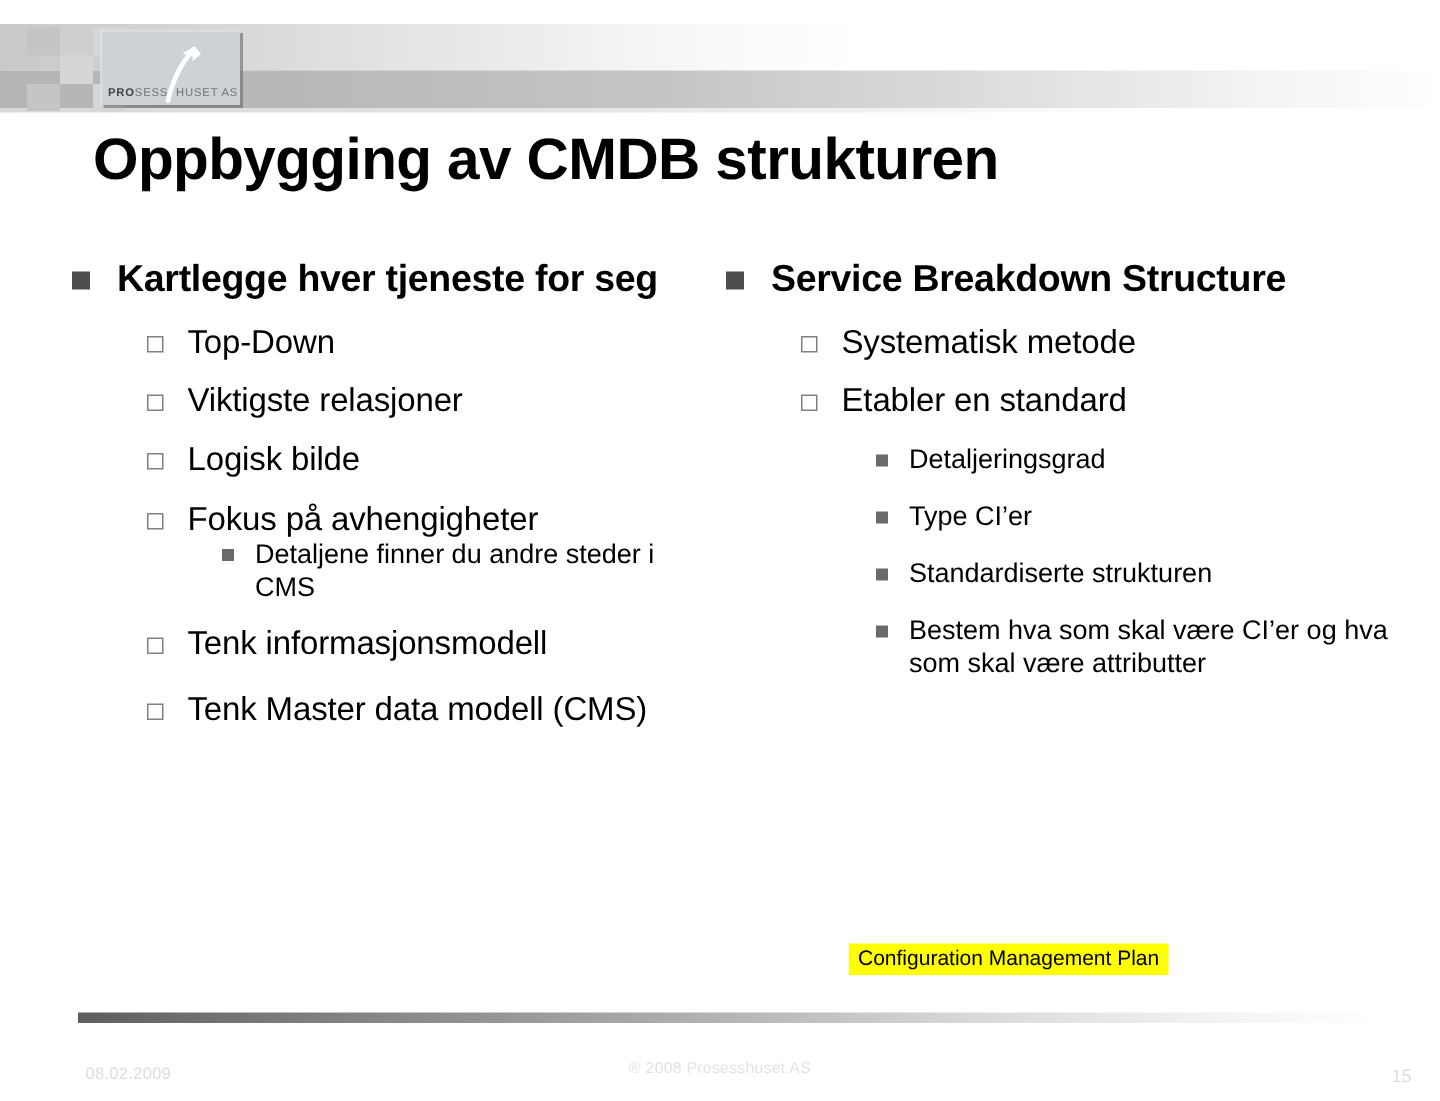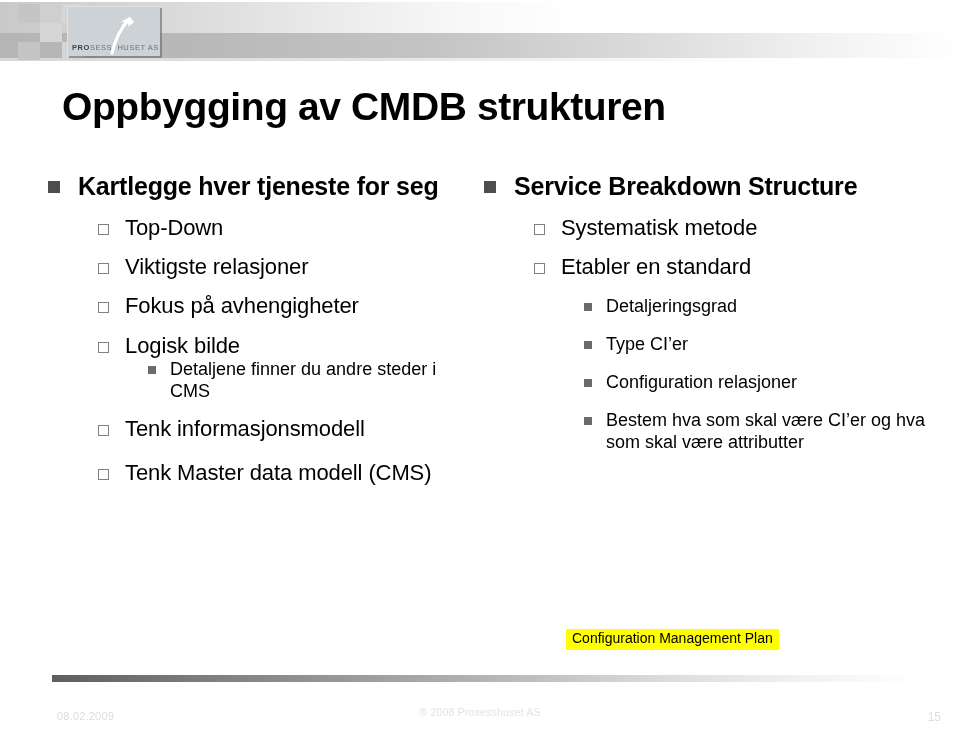--- a/index.html
+++ b/index.html
@@ -11,21 +11,21 @@
     height: 734px;
     background: #ffffff;
     font-family: "Liberation Sans", sans-serif;
     overflow: hidden;
     position: relative;
   }
 
   
   .header {
     position: absolute;
-    left: 0; top: 2px;
+    left: 0; top: 16px;
     width: 947px; height: 59px;
   }
   .header-grad-top {
     position: absolute;
     left: 0; top: 0;
     width: 960px; height: 31px;
     background: linear-gradient(to right, #c9c9c9 0%, #d2d2d2 10%, #e8e8e8 32%, #f8f8f8 48%, #ffffff 60%, #ffffff 100%);
   }
   .header-grad-bottom {
     position: absolute;
@@ -237,28 +237,28 @@
     <div class="bullet-text">Top-Down</div>
   </div>
 
   <div class="bullet-row lvl2">
     <div class="bullet-mark"></div>
     <div class="bullet-text">Viktigste relasjoner</div>
   </div>
 
   <div class="bullet-row lvl2">
     <div class="bullet-mark"></div>
+    <div class="bullet-text">Logisk bilde</div>
+  </div>
+
+  <div class="bullet-row lvl2">
+    <div class="bullet-mark"></div>
     <div class="bullet-text">Fokus på avhengigheter</div>
   </div>
 
-  <div class="bullet-row lvl2">
-    <div class="bullet-mark"></div>
-    <div class="bullet-text">Logisk bilde</div>
-  </div>
-
 
   <div class="bullet-row lvl3">
     <div class="bullet-mark"></div>
     <div class="bullet-text">Detaljene finner du andre steder i CMS</div>
   </div>
 
   <div class="bullet-row lvl2">
     <div class="bullet-mark"></div>
     <div class="bullet-text">Tenk informasjonsmodell</div>
   </div>
@@ -292,21 +292,21 @@
     <div class="bullet-text">Detaljeringsgrad</div>
   </div>
 
   <div class="bullet-row lvl3 gap-top-mid">
     <div class="bullet-mark"></div>
     <div class="bullet-text">Type CI’er</div>
   </div>
 
   <div class="bullet-row lvl3 gap-top-mid">
     <div class="bullet-mark"></div>
-    <div class="bullet-text">Configuration relasjoner</div>
+    <div class="bullet-text">Standardiserte strukturen</div>
   </div>
 
   <div class="bullet-row lvl3 gap-top-mid">
     <div class="bullet-mark"></div>
     <div class="bullet-text">Bestem hva som skal være CI’er og hva som skal være attributter</div>
   </div>
 
 </div>
 
 <div class="highlight-wrap">

